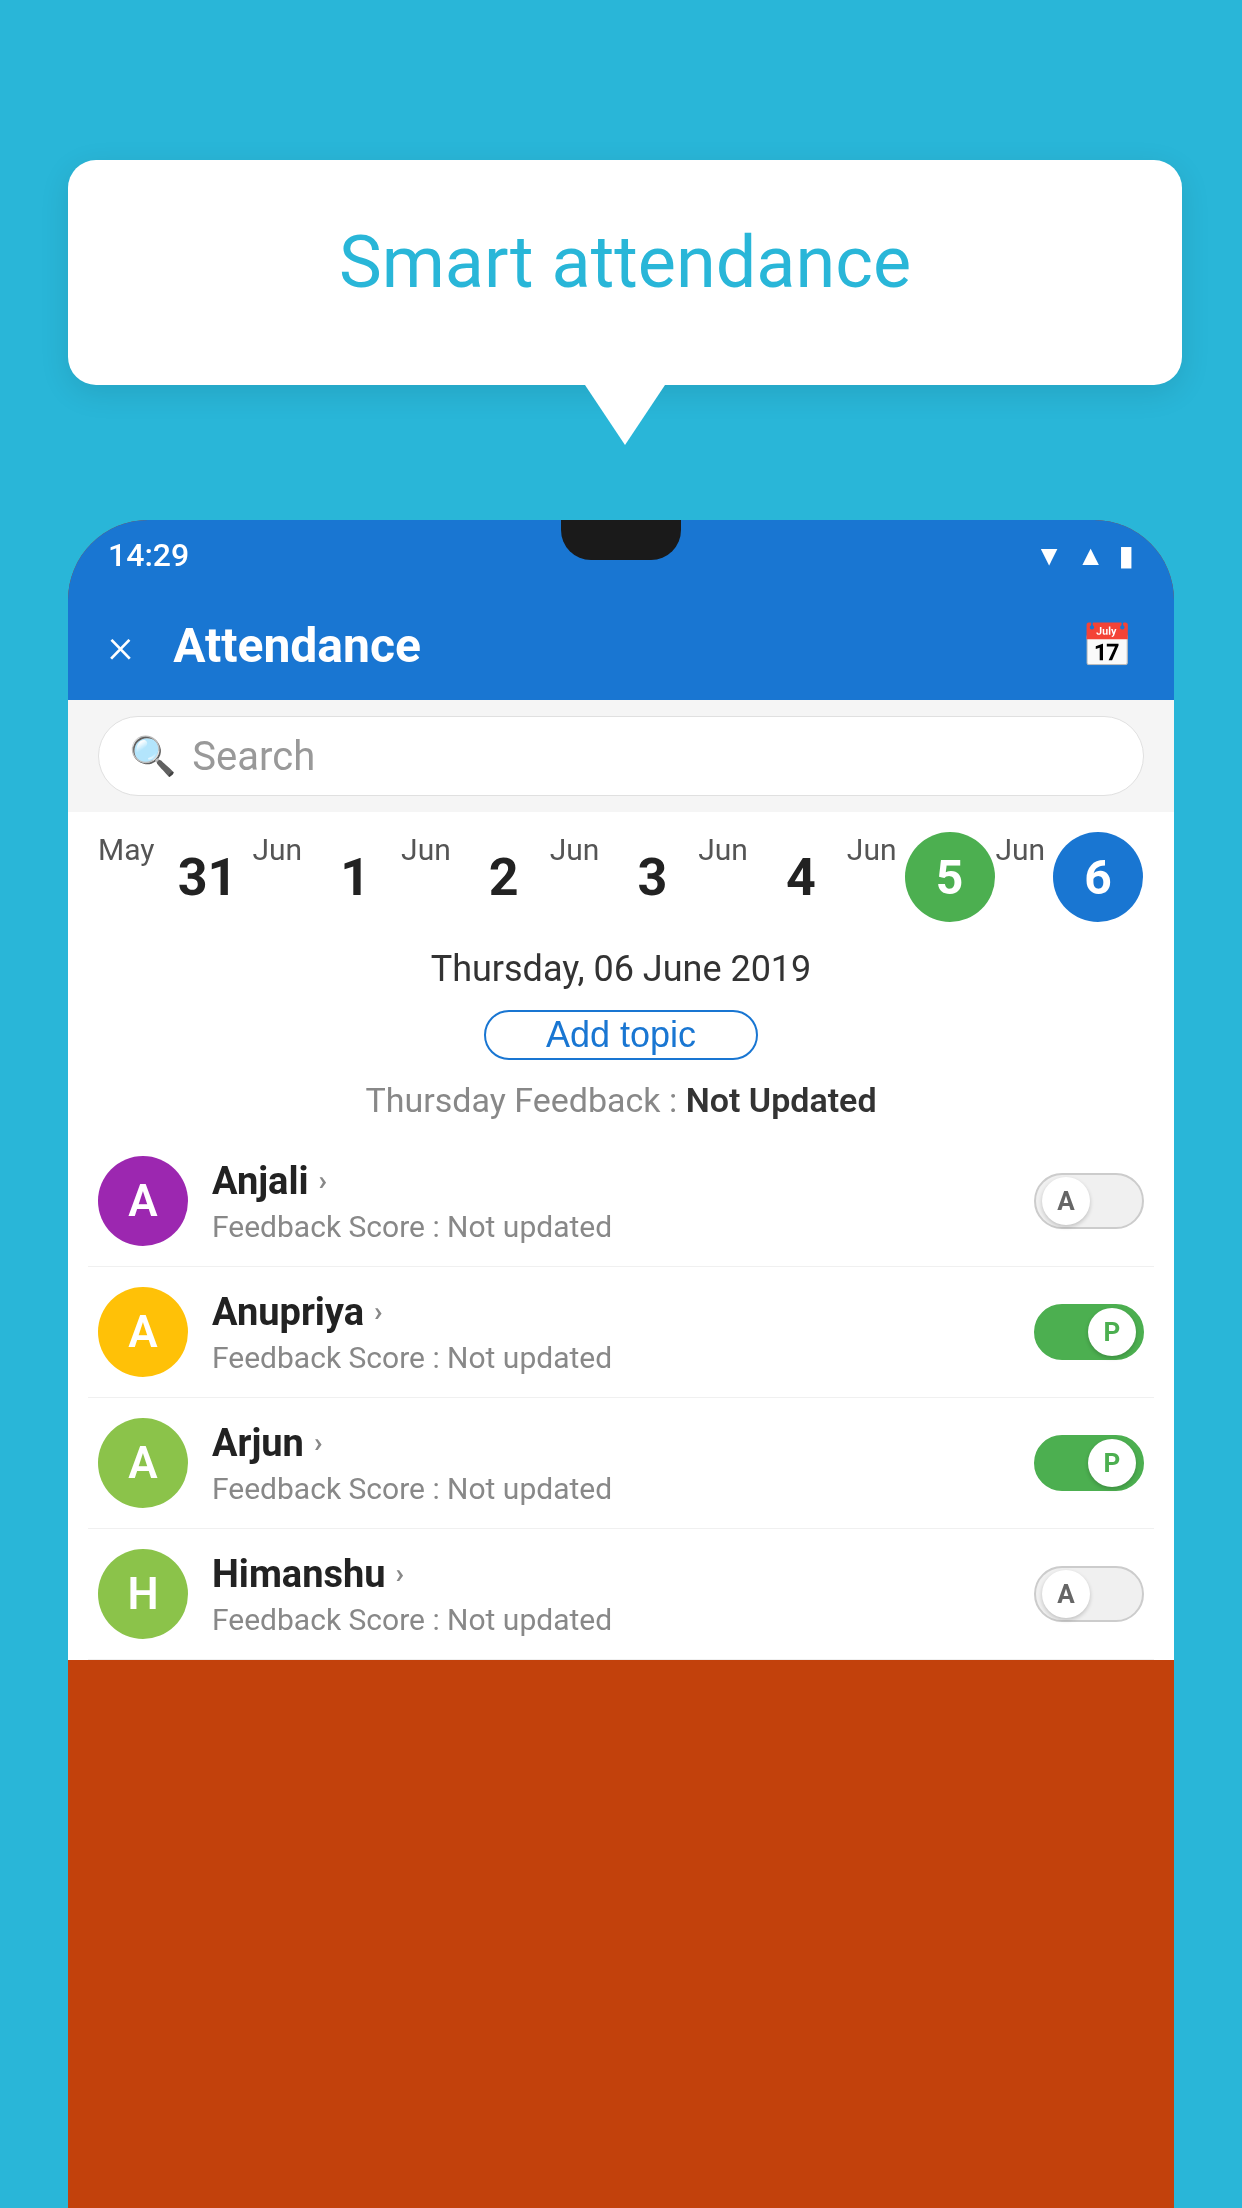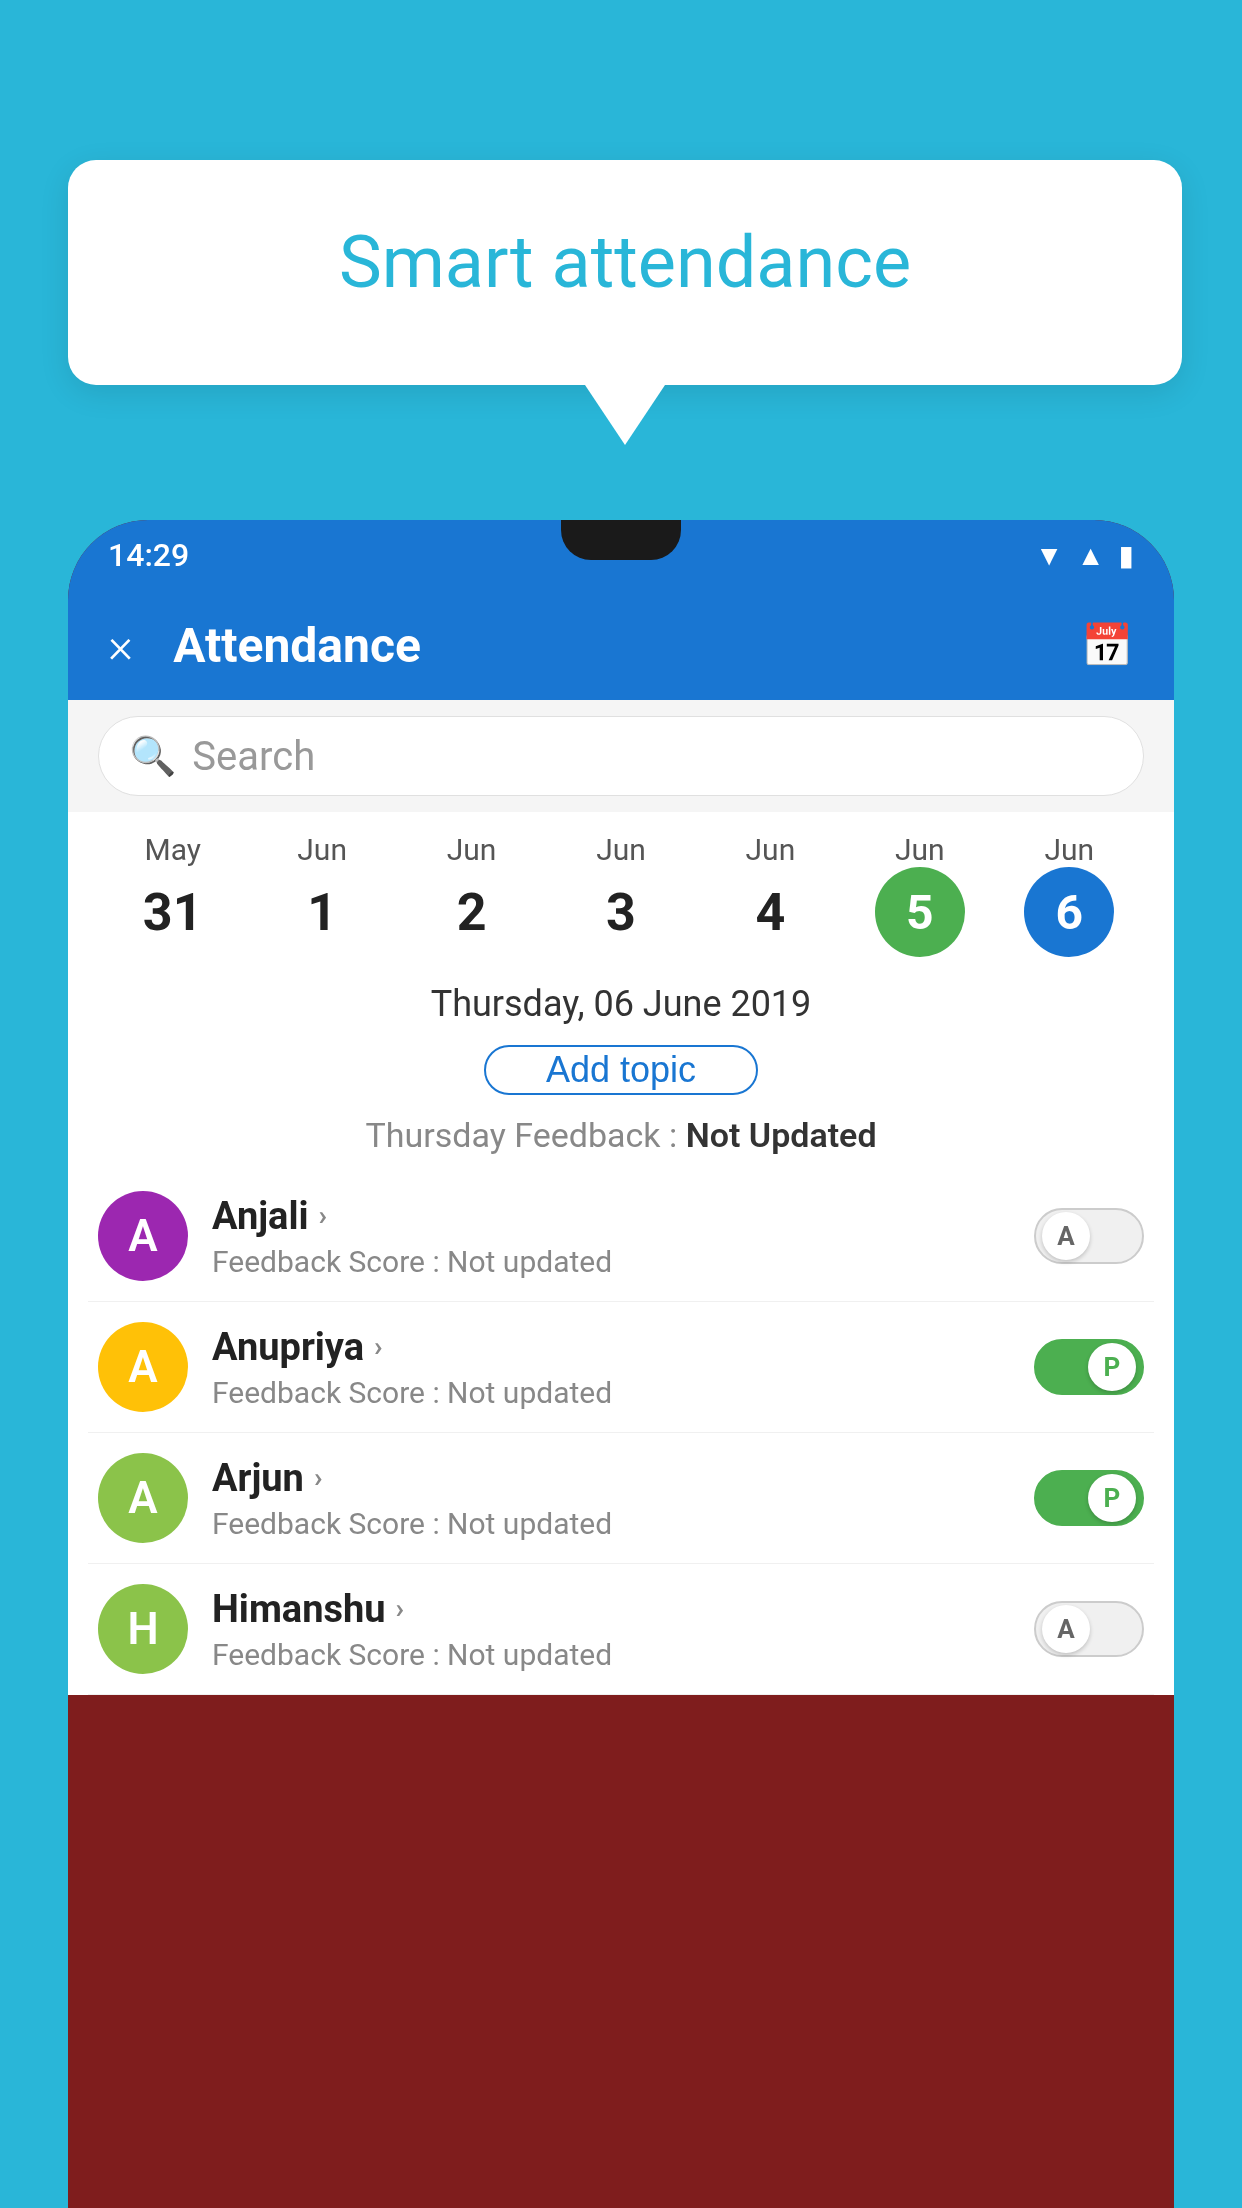--- a/index.html
+++ b/index.html
@@ -46,21 +46,21 @@
       margin: 0 auto;
     }
 
     
     .phone-frame {
       position: absolute;
       top: 520px;
       left: 68px;
       right: 68px;
       bottom: 0;
-      background: #7f1d1d;
+      background: #c2410c;
       border-radius: 80px 80px 0 0;
       overflow: hidden;
     }
 
     
     .status-bar {
       background: #1976D2;
       height: 70px;
       display: flex;
       align-items: center;
@@ -154,22 +154,22 @@
     
     .calendar-strip {
       padding: 20px 30px 10px;
       display: flex;
       align-items: flex-end;
       gap: 0;
       justify-content: space-around;
     }
     .cal-day {
       display: flex;
-      flex-direction: column;
-      align-items: center;
+      flex-direction: row;
+      gap: 8px;
       flex: 1;
     }
     .cal-month {
       font-size: 30px;
       color: #555;
       font-weight: 400;
     }
     .cal-date {
       font-size: 52px;
       font-weight: 700;

